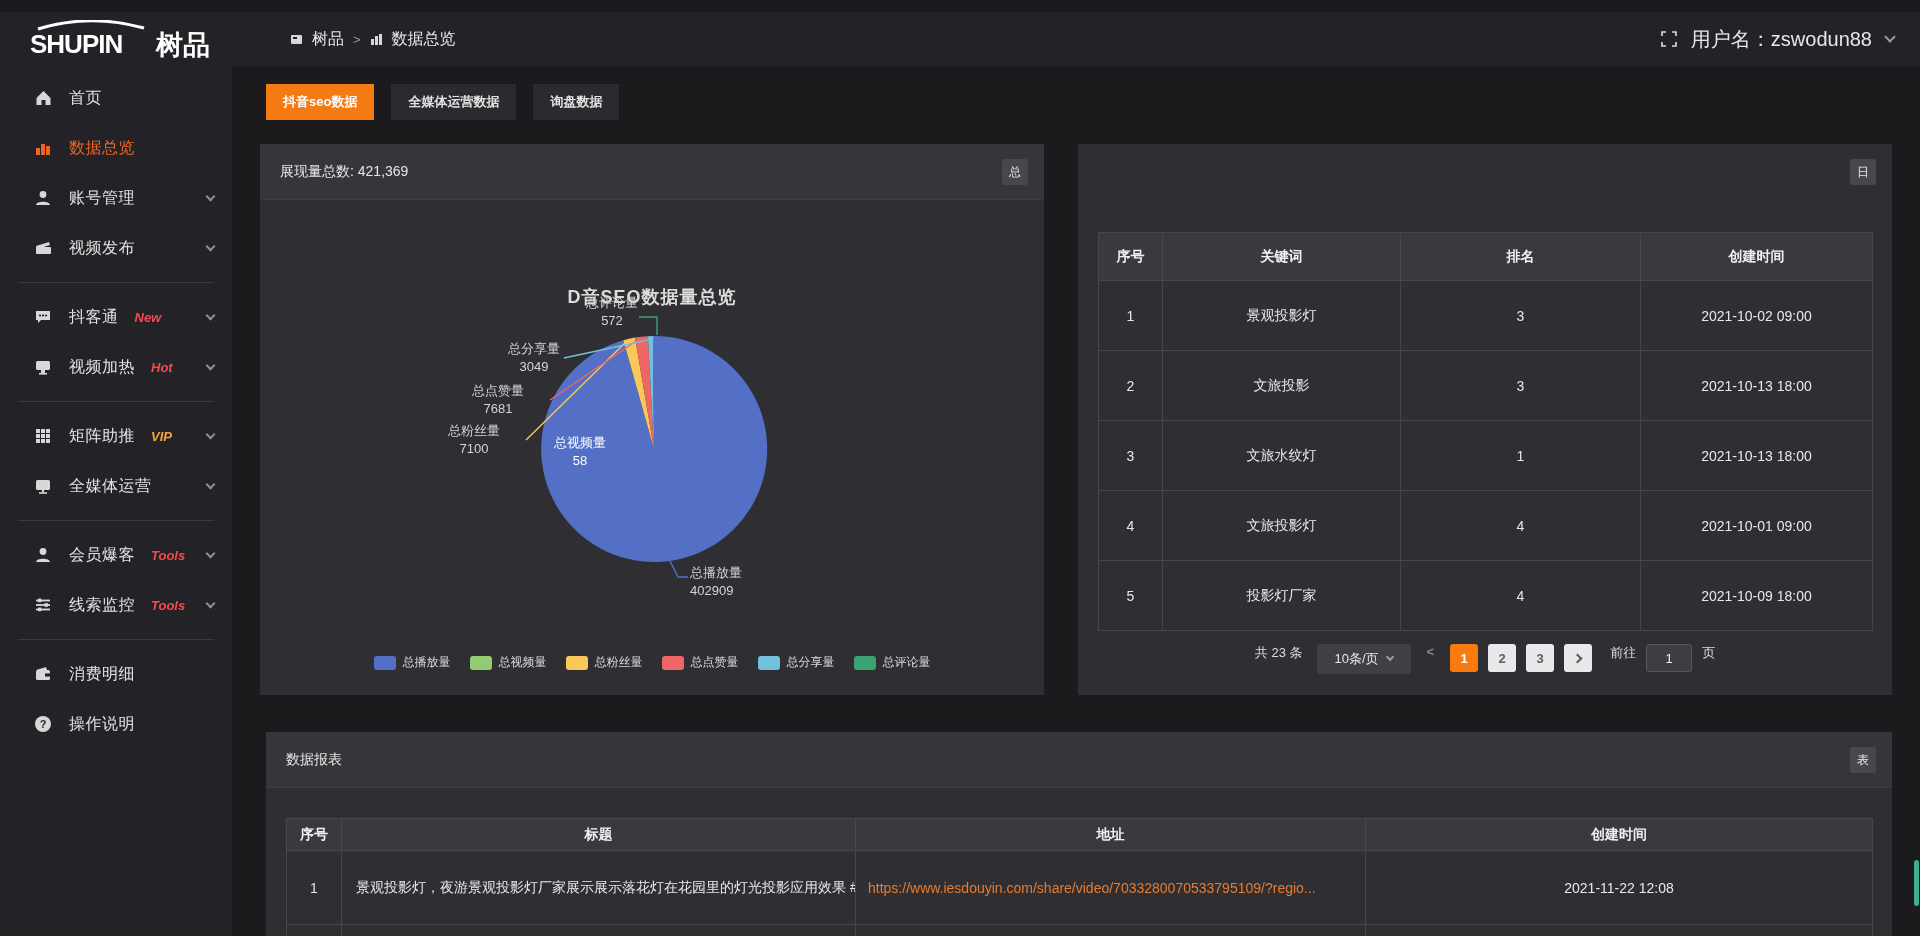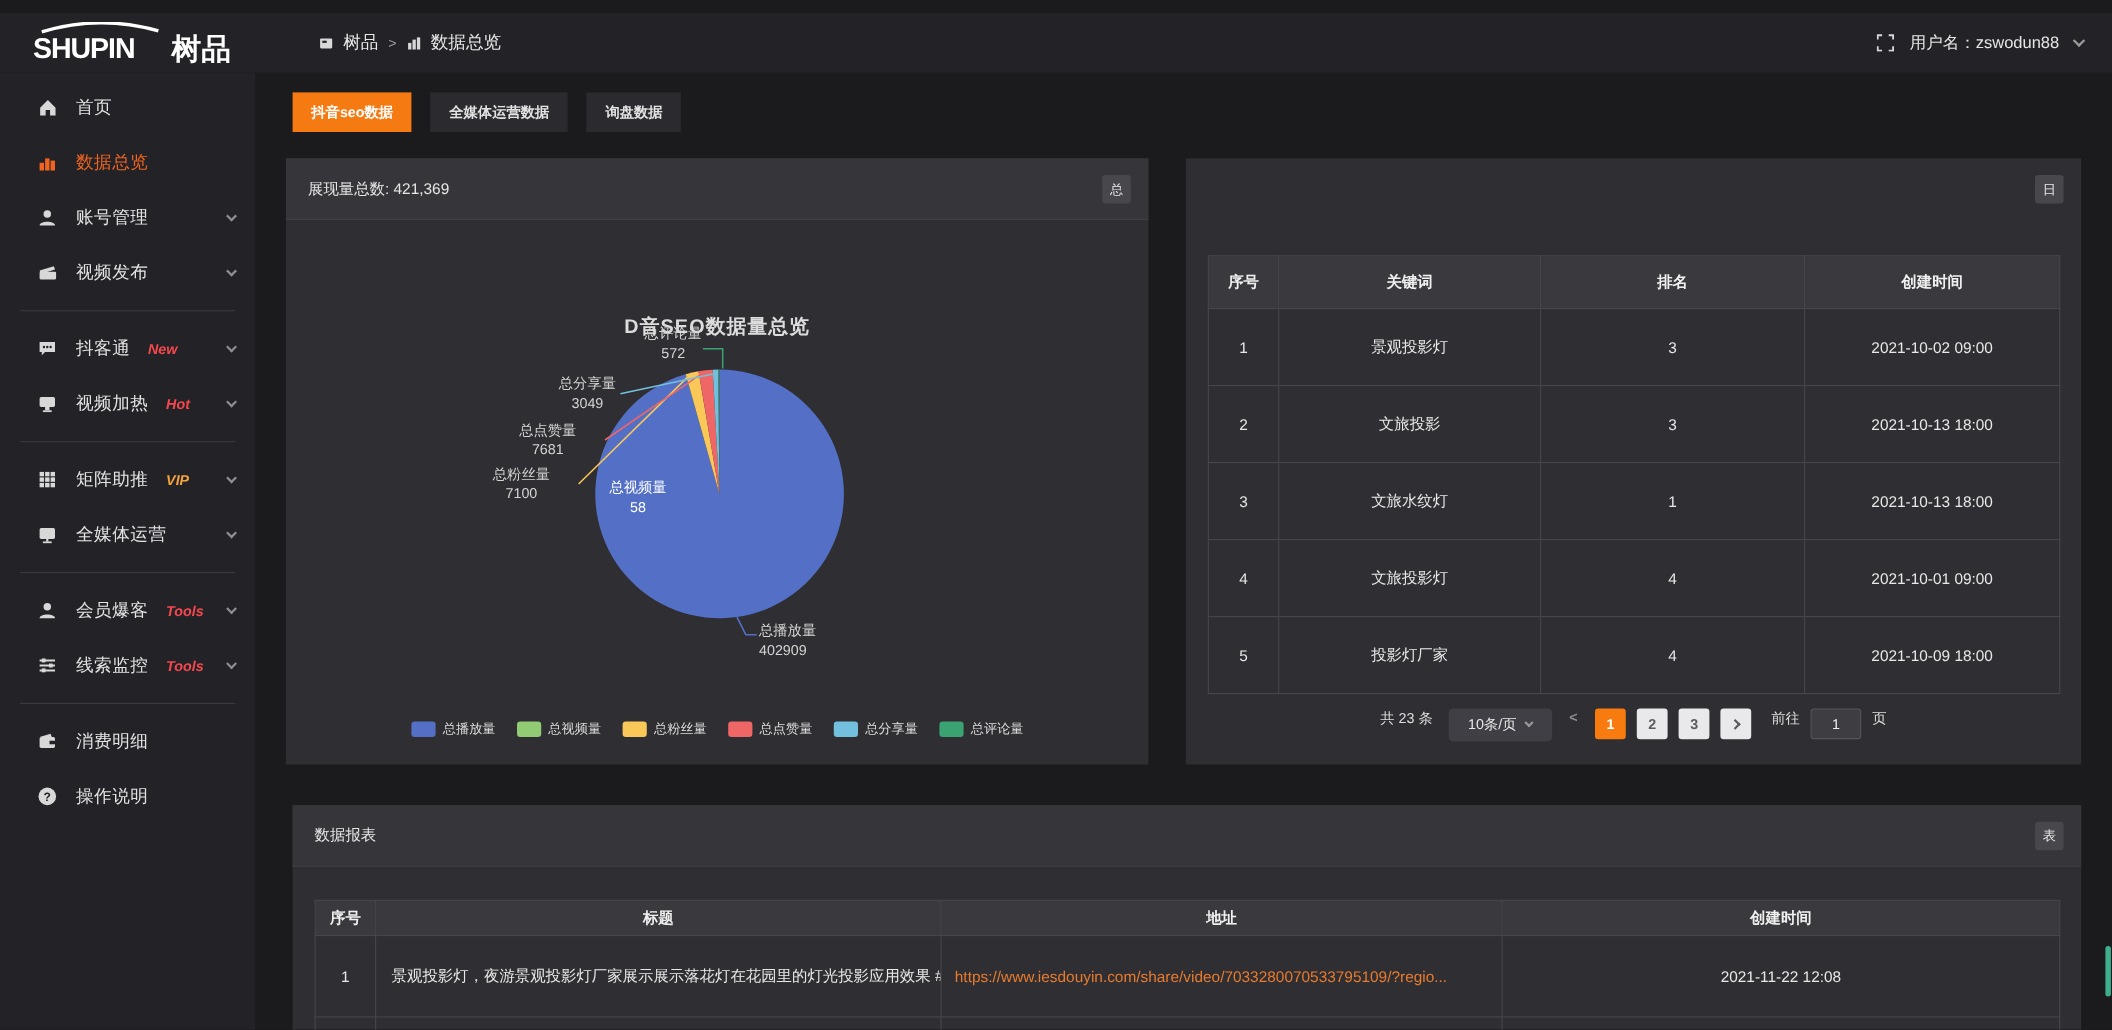--- a/index.html
+++ b/index.html
@@ -6,21 +6,21 @@
   html,body { width:1920px; height:936px; overflow:hidden; background:#1b1b1d;
               font-family:"Liberation Sans","DejaVu Sans",sans-serif; }
   .app { position:relative; width:1920px; height:936px; background:#1b1b1d;margin-top:12px; }
 
   
   header { position:absolute; left:0; top:0; width:1920px; height:54px; background:#232327; z-index:5; }
   .logo { position:absolute; left:28px; top:8px; width:200px; height:40px; }
   .crumbs { position:absolute; left:290px; top:0; height:54px; display:flex; align-items:center; gap:9px;
             color:#e8e8e8; font-size:16px; }
   .crumbs .sep { color:#9a9a9a; font-size:13px; }
-  .header-right { position:absolute; right:26px; top:0; height:54px; display:flex; align-items:center; gap:14px; color:#e6e6e6; font-size:15px; }
+  .header-right { position:absolute; right:26px; top:0; height:54px; display:flex; align-items:center; gap:14px; color:#e6e6e6; font-size:20px; }
   .chev { display:inline-block; width:8px; height:8px; border-right:2px solid #9a9a9a; border-bottom:2px solid #9a9a9a;
           transform:rotate(45deg); margin-top:-4px; }
 
   
   aside { position:absolute; left:0; top:54px; width:232px; height:882px; background:#232327; padding-top:7px; z-index:4; }
   .side-item { height:50px; display:flex; align-items:center; padding:0 18px 0 34px; cursor:pointer; }
   .side-item .s-icon { width:22px; height:20px; display:flex; align-items:center; justify-content:flex-start; }
   .side-item .s-label { margin-left:13px; font-size:16px; color:#e3e3e3; letter-spacing:.5px; }
   .side-item.active .s-label { color:#ef6420; }
   .side-badge { margin-left:16px; font-size:13px; font-weight:bold; font-style:italic; }

